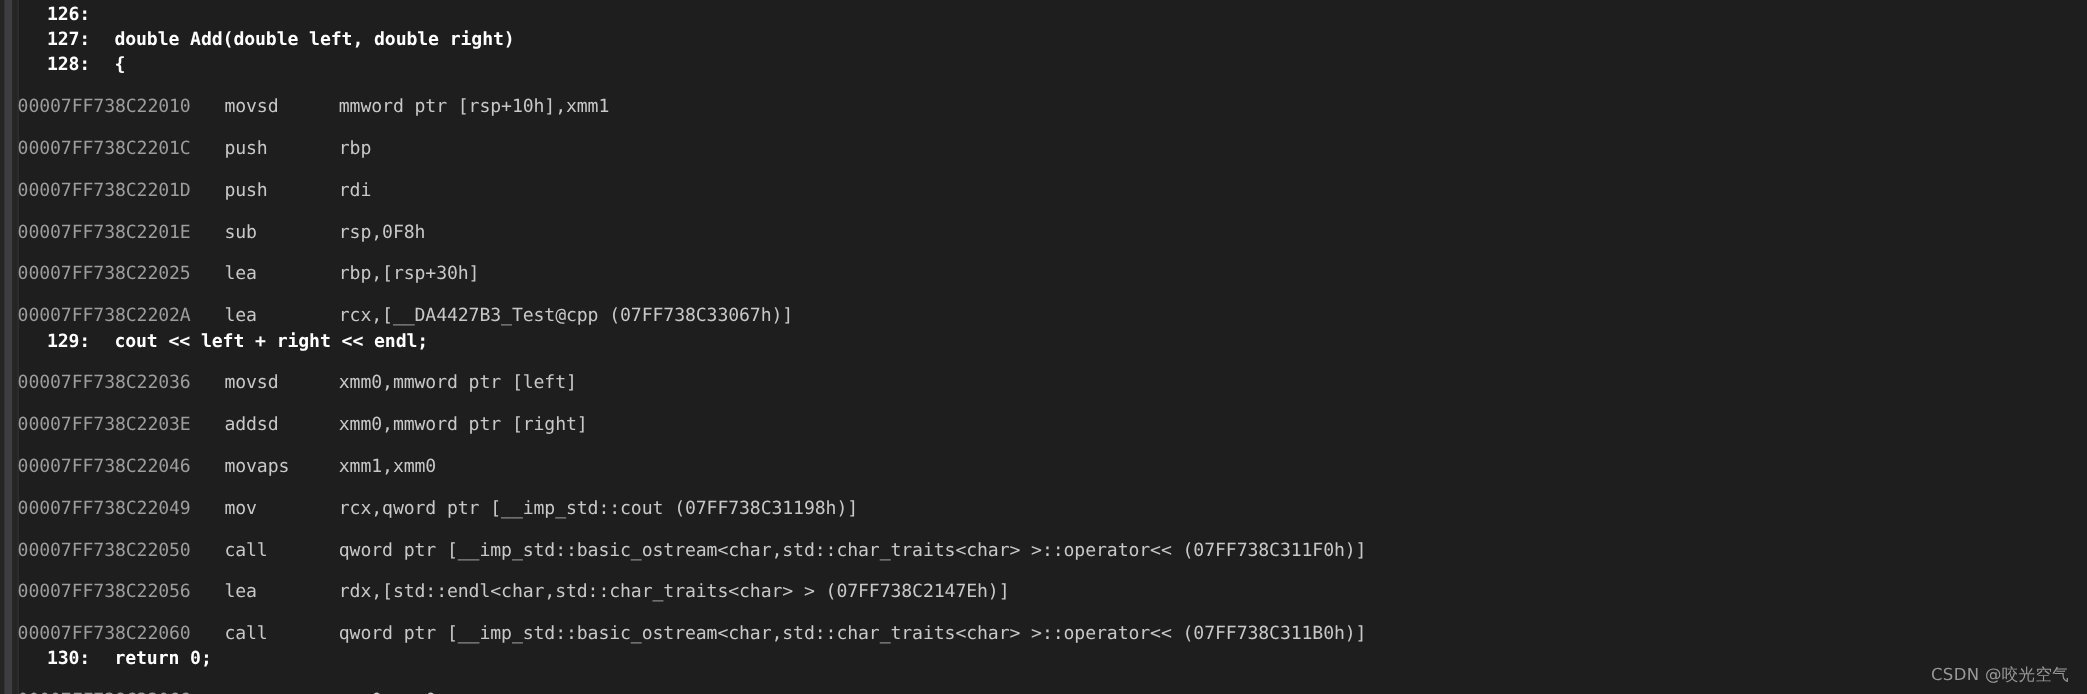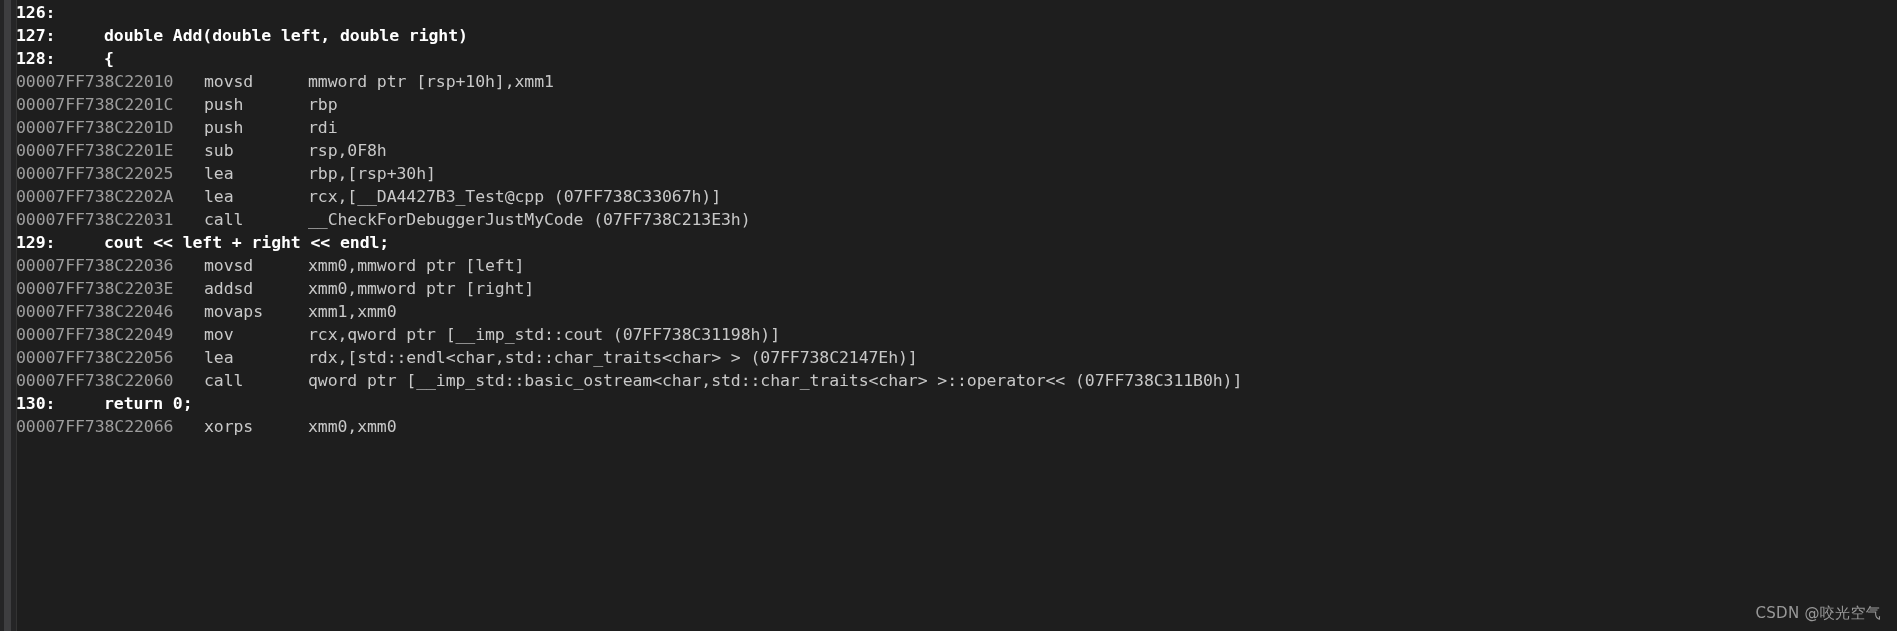--- a/index.html
+++ b/index.html
@@ -48,20 +48,21 @@
     height: 23px;
     line-height: 23px;
     white-space: pre;
     font-size: 16.5px;
     letter-spacing: -0.1px;
   }
 
   
   .asm-line {
     color: #c8c8c8;
+    margin-top: 15px;
   }
   .asm-addr {
     color: #9d9d9d;
     display: inline-block;
     width: 188px;
   }
   .asm-mnemonic {
     color: #c8c8c8;
     display: inline-block;
     width: 104px;
@@ -72,21 +73,21 @@
 
   
   .src-line {
     color: #ffffff;
     font-weight: 600;
   }
   .src-num {
     color: #ffffff;
     display: inline-block;
     width: 72px;
-    text-align: left;
+    text-align: right;
     padding-right: 6px;
     box-sizing: border-box;
   }
   .src-text {
     color: #ffffff;
     padding-left: 16px;
     text-align: right;
   }
 
   #watermark {
@@ -110,25 +111,25 @@
 <div id="disasm-view">
     <div class="code-line src-line"><span class="src-num">126:</span><span class="src-text"></span></div>
     <div class="code-line src-line"><span class="src-num">127:</span><span class="src-text">double Add(double left, double right)</span></div>
     <div class="code-line src-line"><span class="src-num">128:</span><span class="src-text">{</span></div>
     <div class="code-line asm-line"><span class="asm-addr">00007FF738C22010</span><span class="asm-mnemonic">movsd</span><span class="asm-operands">mmword ptr [rsp+10h],xmm1</span></div>
     <div class="code-line asm-line"><span class="asm-addr">00007FF738C2201C</span><span class="asm-mnemonic">push</span><span class="asm-operands">rbp</span></div>
     <div class="code-line asm-line"><span class="asm-addr">00007FF738C2201D</span><span class="asm-mnemonic">push</span><span class="asm-operands">rdi</span></div>
     <div class="code-line asm-line"><span class="asm-addr">00007FF738C2201E</span><span class="asm-mnemonic">sub</span><span class="asm-operands">rsp,0F8h</span></div>
     <div class="code-line asm-line"><span class="asm-addr">00007FF738C22025</span><span class="asm-mnemonic">lea</span><span class="asm-operands">rbp,[rsp+30h]</span></div>
     <div class="code-line asm-line"><span class="asm-addr">00007FF738C2202A</span><span class="asm-mnemonic">lea</span><span class="asm-operands">rcx,[__DA4427B3_Test@cpp (07FF738C33067h)]</span></div>
-    <div class="code-line asm-line"><span class="asm-addr">00007FF738C22031</span><span class="asm-mnemonic">call</span><span class="asm-operands">__CheckForDebuggerJustMyCode (07FF738C213E3h)</span></div>
     <div class="code-line src-line"><span class="src-num">129:</span><span class="src-text">cout &lt;&lt; left + right &lt;&lt; endl;</span></div>
     <div class="code-line asm-line"><span class="asm-addr">00007FF738C22036</span><span class="asm-mnemonic">movsd</span><span class="asm-operands">xmm0,mmword ptr [left]</span></div>
     <div class="code-line asm-line"><span class="asm-addr">00007FF738C2203E</span><span class="asm-mnemonic">addsd</span><span class="asm-operands">xmm0,mmword ptr [right]</span></div>
     <div class="code-line asm-line"><span class="asm-addr">00007FF738C22046</span><span class="asm-mnemonic">movaps</span><span class="asm-operands">xmm1,xmm0</span></div>
     <div class="code-line asm-line"><span class="asm-addr">00007FF738C22049</span><span class="asm-mnemonic">mov</span><span class="asm-operands">rcx,qword ptr [__imp_std::cout (07FF738C31198h)]</span></div>
+    <div class="code-line asm-line"><span class="asm-addr">00007FF738C22050</span><span class="asm-mnemonic">call</span><span class="asm-operands">qword ptr [__imp_std::basic_ostream&lt;char,std::char_traits&lt;char&gt; &gt;::operator&lt;&lt; (07FF738C311F0h)]</span></div>
     <div class="code-line asm-line"><span class="asm-addr">00007FF738C22056</span><span class="asm-mnemonic">lea</span><span class="asm-operands">rdx,[std::endl&lt;char,std::char_traits&lt;char&gt; &gt; (07FF738C2147Eh)]</span></div>
     <div class="code-line asm-line"><span class="asm-addr">00007FF738C22060</span><span class="asm-mnemonic">call</span><span class="asm-operands">qword ptr [__imp_std::basic_ostream&lt;char,std::char_traits&lt;char&gt; &gt;::operator&lt;&lt; (07FF738C311B0h)]</span></div>
     <div class="code-line src-line"><span class="src-num">130:</span><span class="src-text">return 0;</span></div>
     <div class="code-line asm-line"><span class="asm-addr">00007FF738C22066</span><span class="asm-mnemonic">xorps</span><span class="asm-operands">xmm0,xmm0</span></div>
   </div>
 
 <div id="watermark">CSDN @咬光空气</div>
 
 </body></html>

